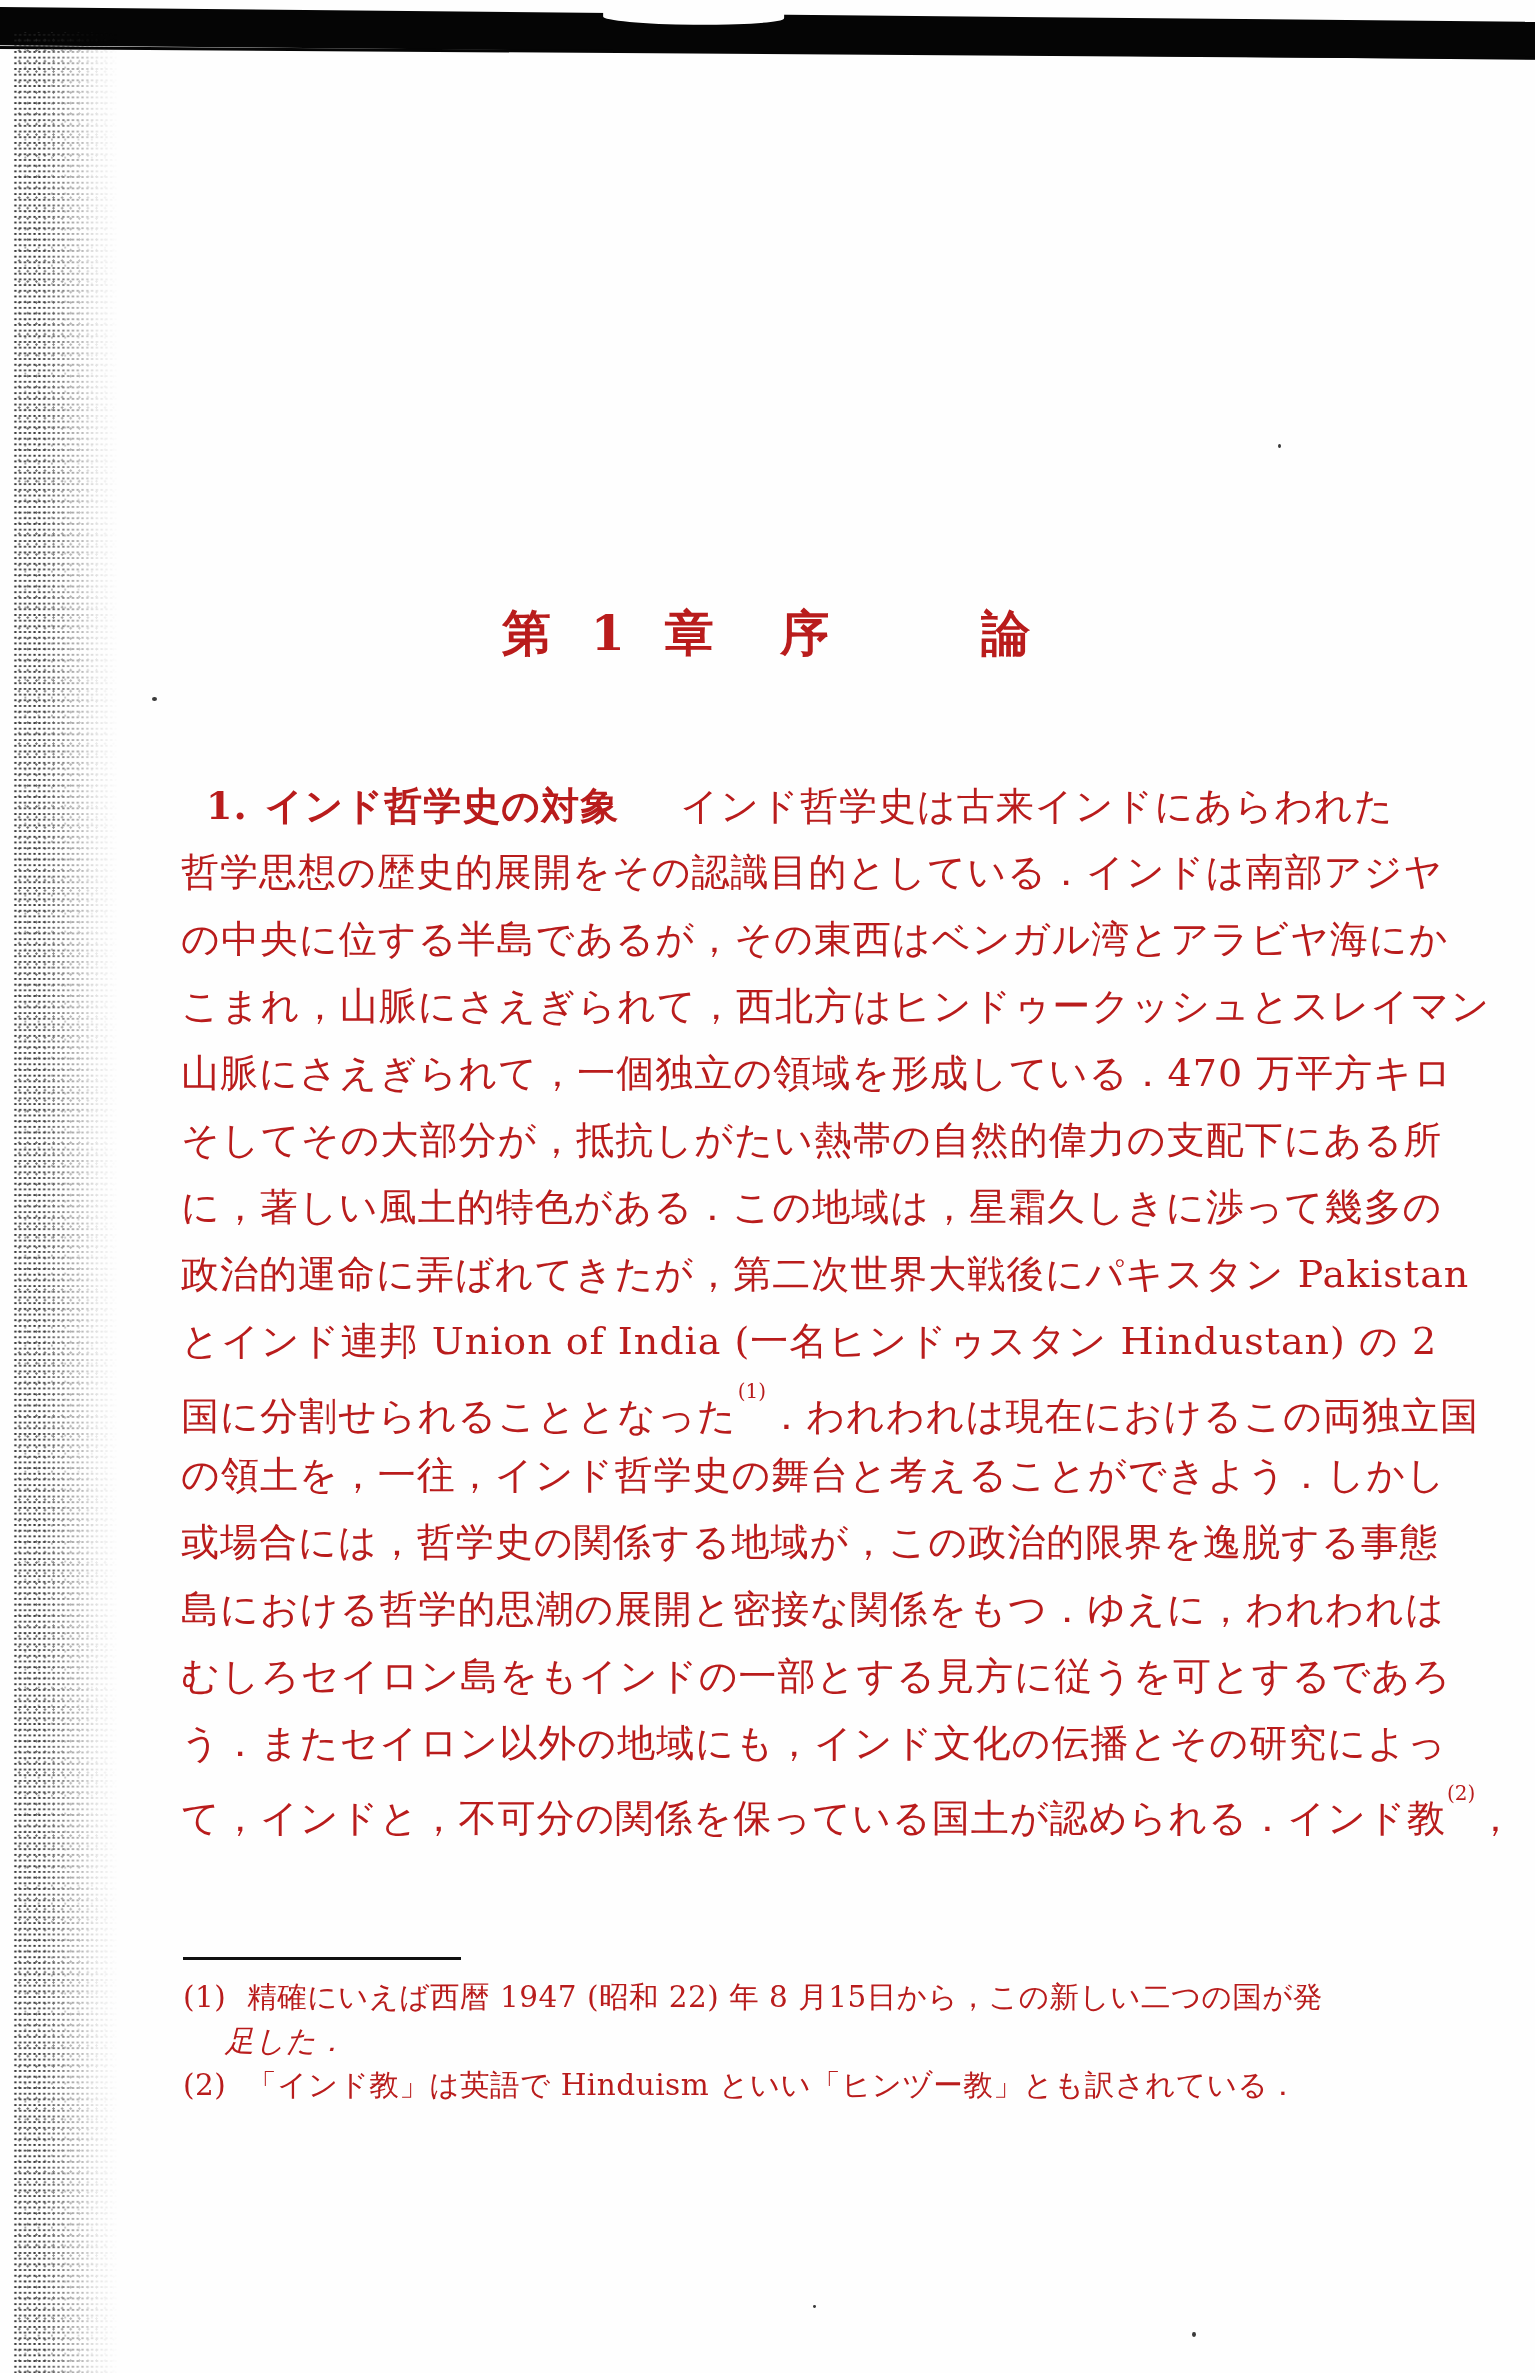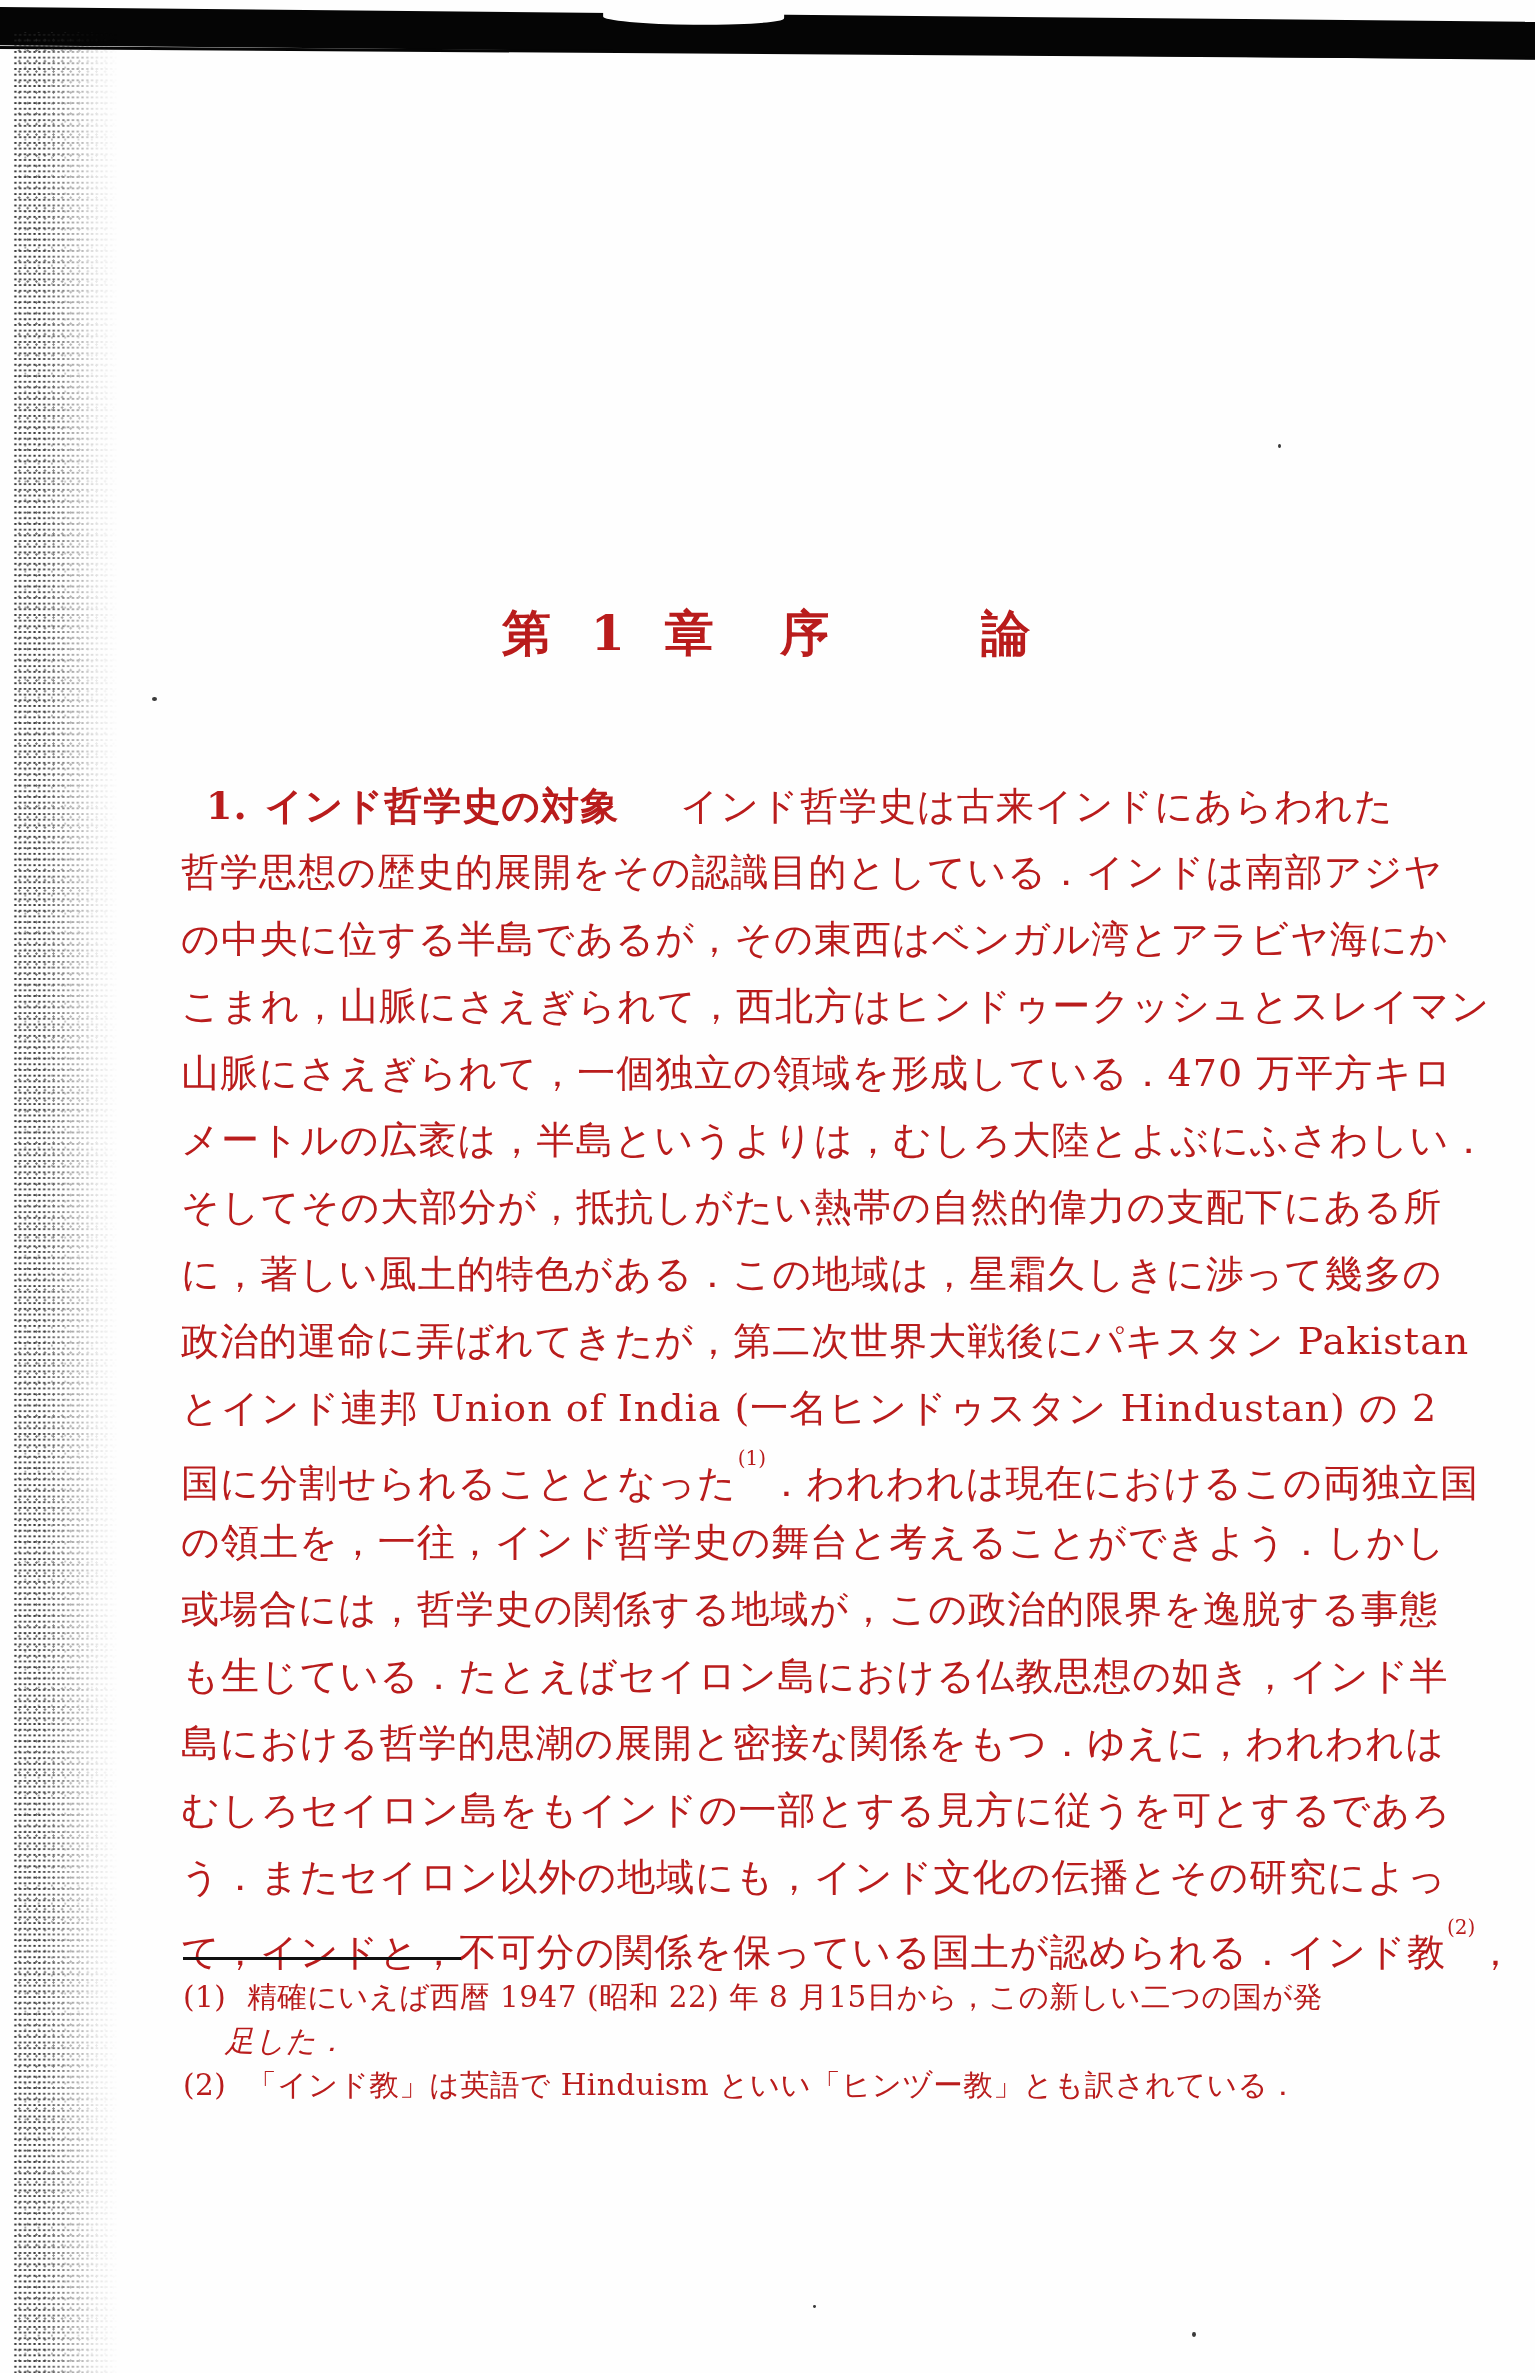--- a/index.html
+++ b/index.html
@@ -117,33 +117,31 @@
 
   <div class="body-text">
     <div class="line indent">
       <span class="lead-num">1.</span><span class="lead-heading">インド哲学史の対象</span><span>インド哲学史は古来インドにあらわれた</span>
     </div>
 
     <div class="line">哲学思想の歴史的展開をその認識目的としている．インドは南部アジヤ</div>
     <div class="line">の中央に位する半島であるが，その東西はベンガル湾とアラビヤ海にか</div>
     <div class="line">こまれ，山脈にさえぎられて，西北方はヒンドゥークッシュとスレイマン</div>
     <div class="line">山脈にさえぎられて，一個独立の領域を形成している．470 万平方キロ</div>
-    <div class="line">メートルの広袤は，半島というよりは，むしろ大陸とよぶにふさわしい．</div>
     <div class="line">そしてその大部分が，抵抗しがたい熱帯の自然的偉力の支配下にある所</div>
     <div class="line">に，著しい風土的特色がある．この地域は，星霜久しきに渉って幾多の</div>
     <div class="line">政治的運命に弄ばれてきたが，第二次世界大戦後にパキスタン Pakistan</div>
     <div class="line">とインド連邦 Union of India (一名ヒンドゥスタン Hindustan) の 2</div>
 
     <div class="line">
       <span>国に分割せられることとなった</span><sup class="fnref">(1)</sup><span>．われわれは現在におけるこの両独立国</span>
     </div>
 
     <div class="line">の領土を，一往，インド哲学史の舞台と考えることができよう．しかし</div>
     <div class="line">或場合には，哲学史の関係する地域が，この政治的限界を逸脱する事態</div>
-    <div class="line">も生じている．たとえばセイロン島における仏教思想の如き，インド半</div>
     <div class="line">島における哲学的思潮の展開と密接な関係をもつ．ゆえに，われわれは</div>
     <div class="line">むしろセイロン島をもインドの一部とする見方に従うを可とするであろ</div>
     <div class="line">う．またセイロン以外の地域にも，インド文化の伝播とその研究によっ</div>
 
     <div class="line">
       <span>て，インドと，不可分の関係を保っている国土が認められる．インド教</span><sup class="fnref">(2)</sup><span>，</span>
     </div>
   </div>
 
   <div class="fn-rule"></div>

